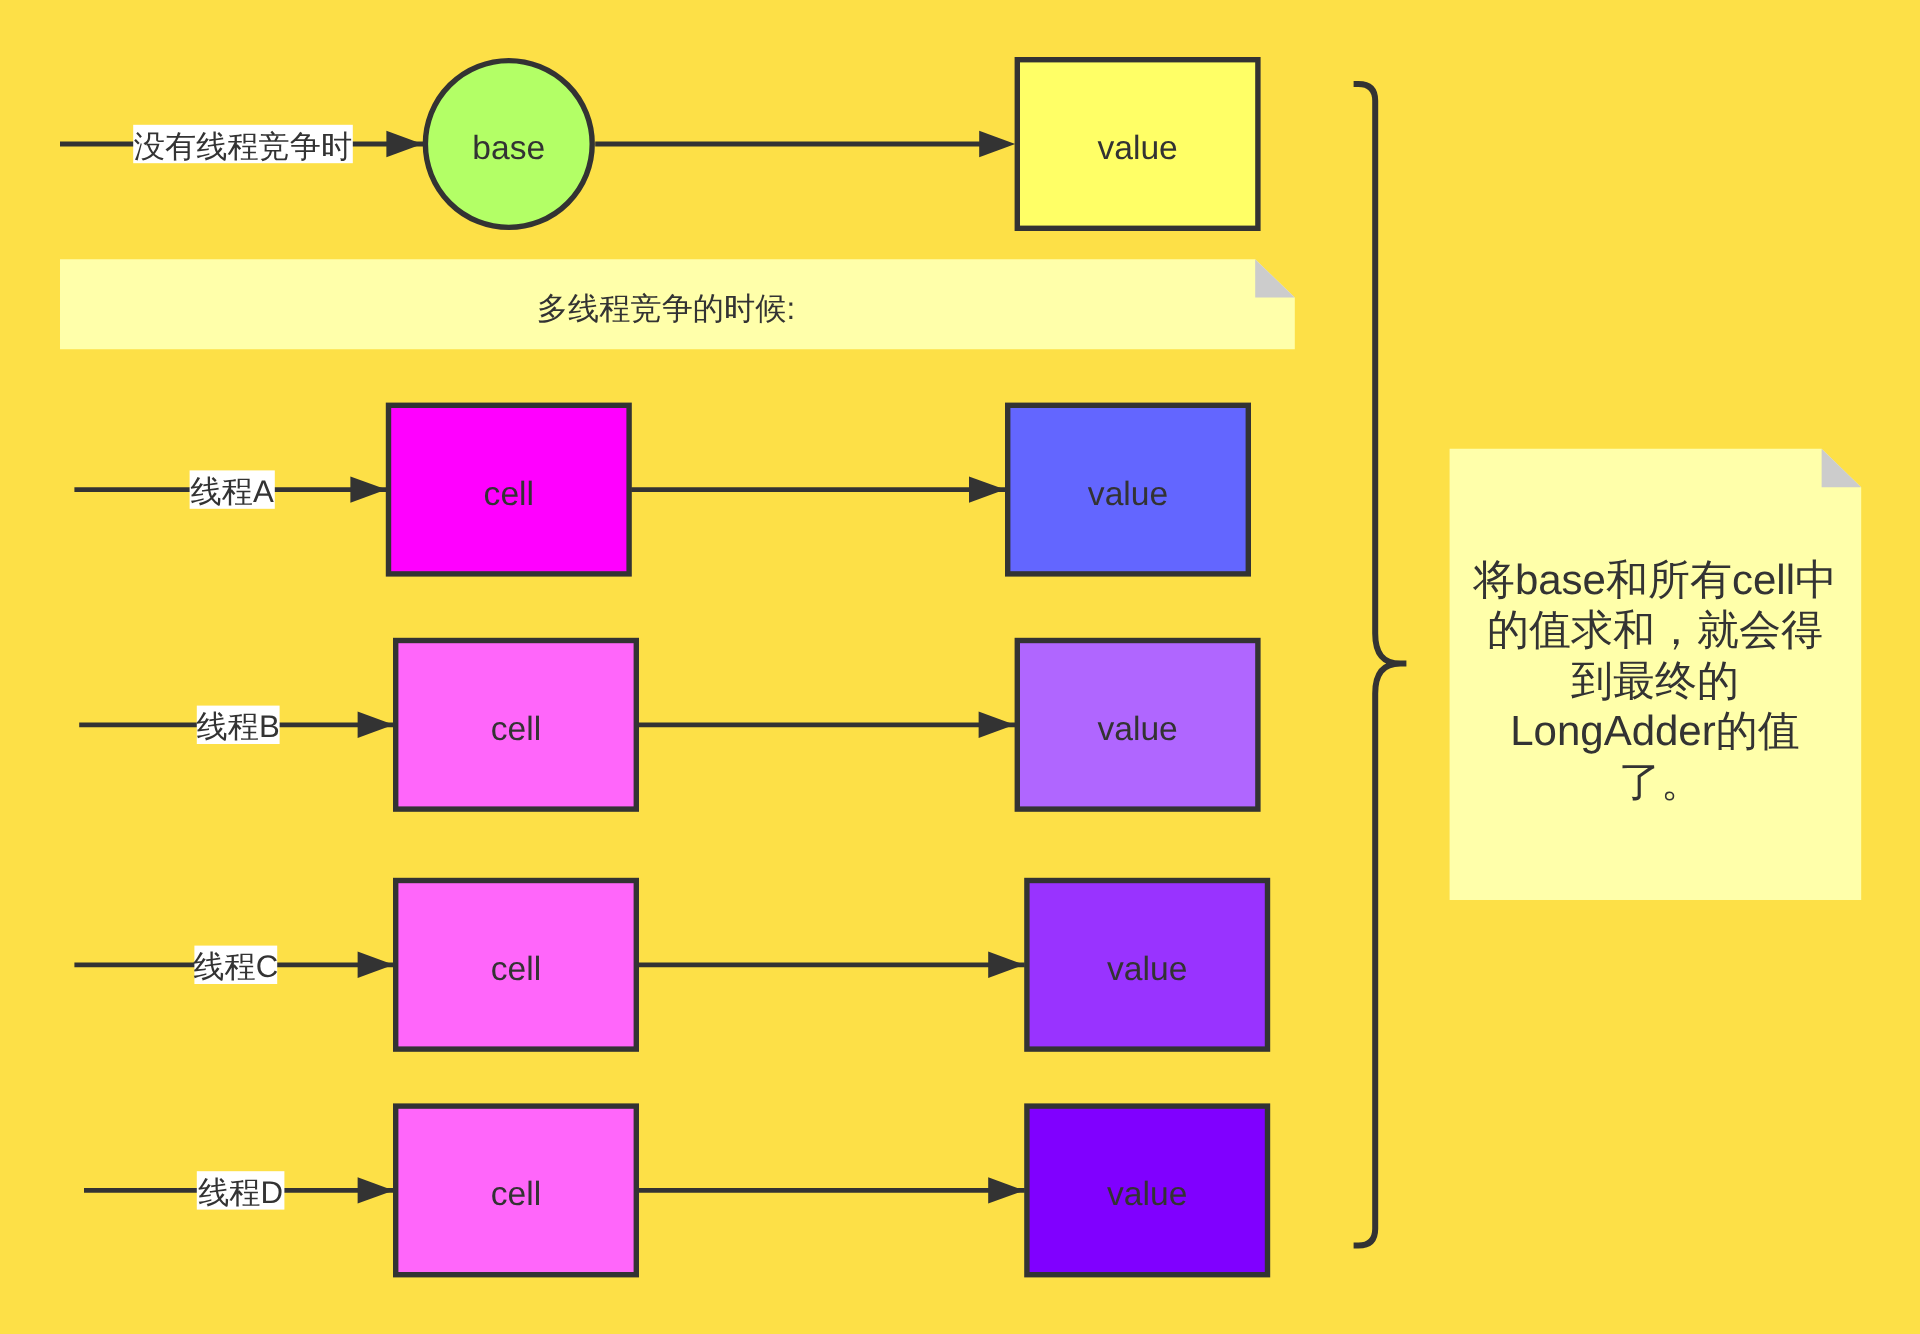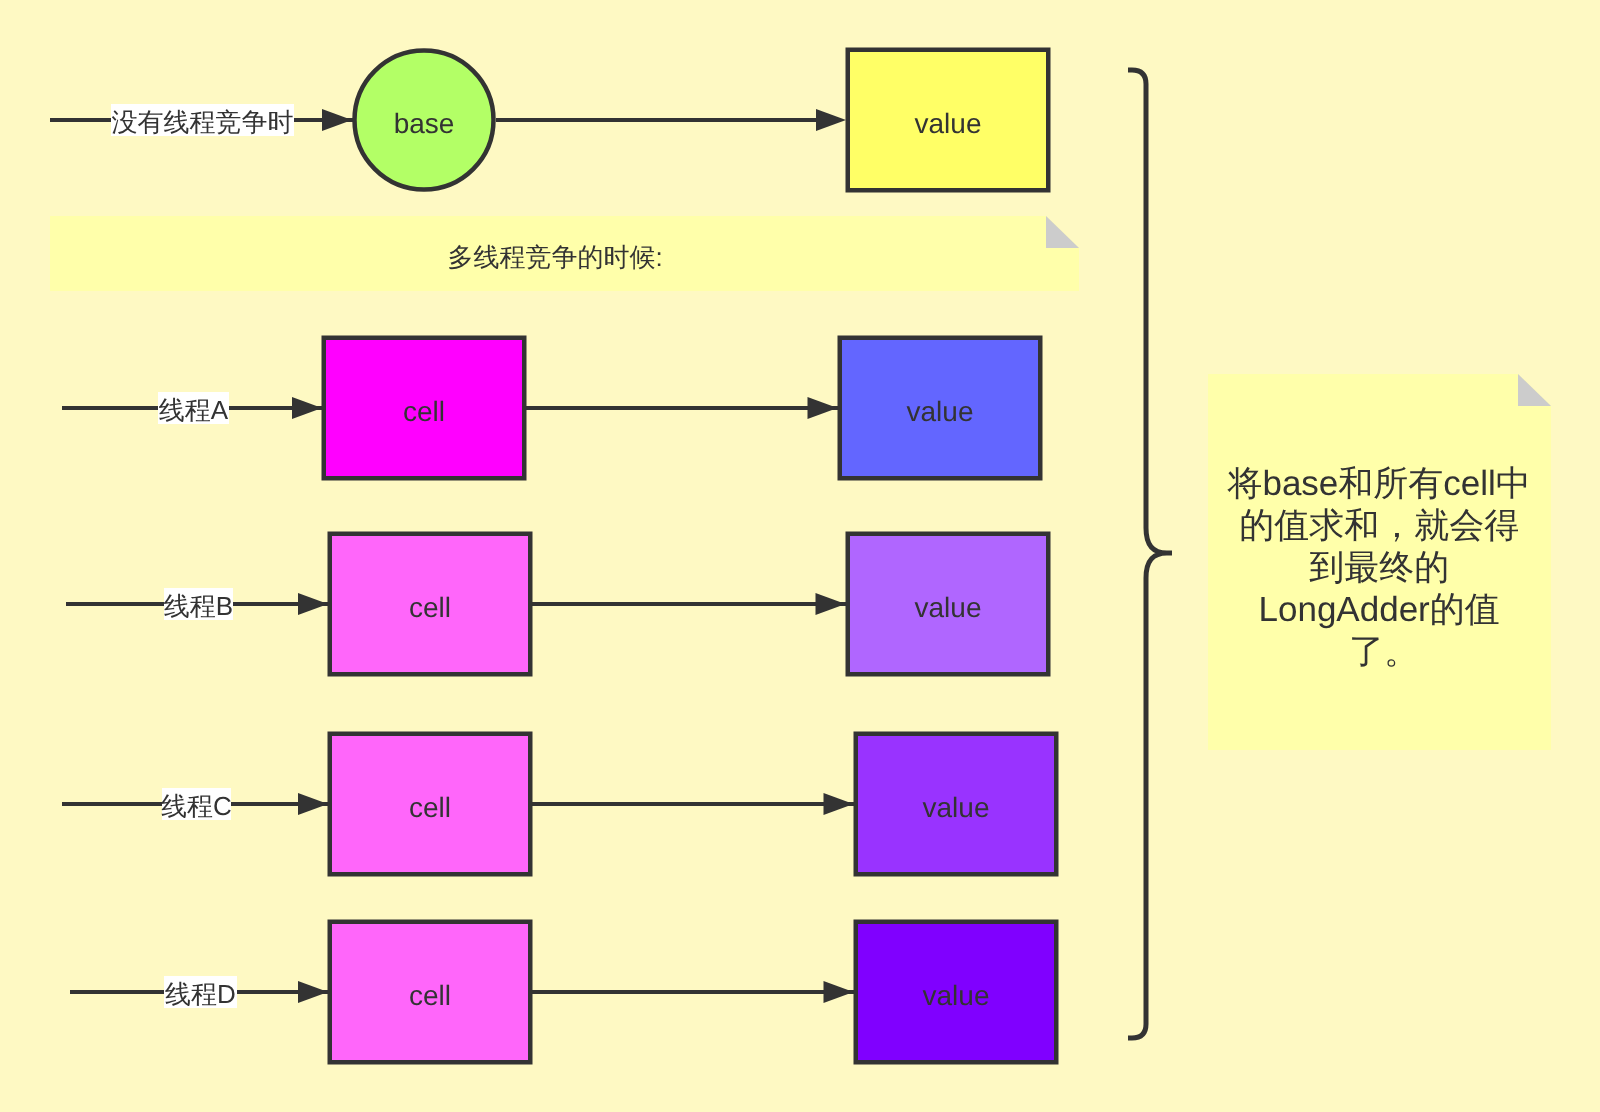--- a/index.html
+++ b/index.html
@@ -8,21 +8,21 @@
     padding: 0;
     background: #000000;
     width: 1600px;
     height: 1112px;
     overflow: hidden;
   }
   #stage {
     position: relative;
     width: 1600px;
     height: 1112px;
-    background: #fef9c3;
+    background: #fde047;
   }
   svg.diagram {
     position: absolute;
     left: 0;
     top: 0;
     width: 1600px;
     height: 1112px;
     display: block;
   }
   .node-label {

